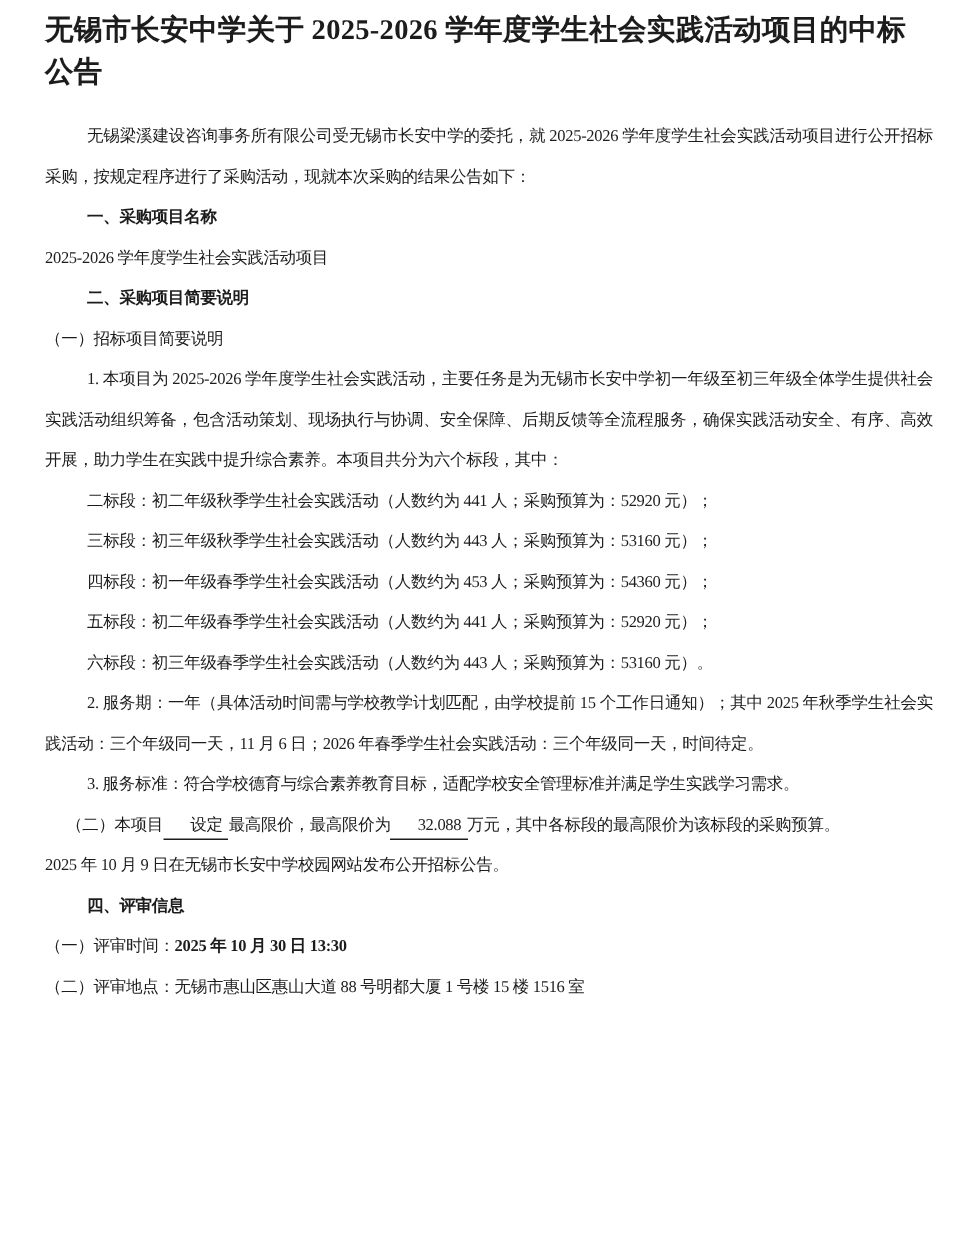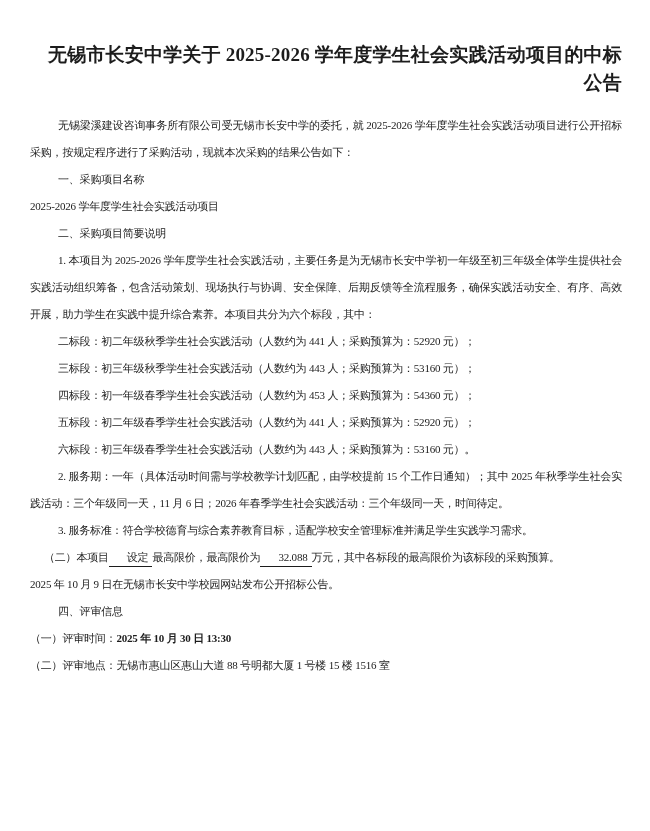--- a/index.html
+++ b/index.html
@@ -13,36 +13,35 @@
     width: 650px;
     height: 831px;
     padding: 7px 28px 0 30px;
     background: #ffffff;
     color: #1c1c1c;
     font-family: "Liberation Serif", "DejaVu Serif", serif;
   }
   .title {
     font-size: 19px;
     font-weight: bold;
-    text-align: right;
+    text-align: left;
     line-height: 28px;
     letter-spacing: 0.2px;
     margin-bottom: 15px;
-    margin-top: 34px;
   }
   .para {
     font-size: 11px;
     line-height: 27px;
     text-align: justify;
     letter-spacing: -0.2px;
     word-break: break-all;
   }
   .indent2 { text-indent: 28px; }
   .indent1 { text-indent: 14px; }
-  .heading { font-weight: normal; }
+  .heading { font-weight: bold; }
   .bold { font-weight: bold; }
   .u {
     display: inline-block;
     font-weight: normal;
     line-height: 17px;
     padding: 0 4px;
     border-bottom: 1.4px solid #1c1c1c;
   }
 </style>
 </head>
@@ -51,20 +50,21 @@
 <div class="page">
 
   <h1 class="title">无锡市长安中学关于 2025-2026 学年度学生社会实践活动项目的中标公告</h1>
 
   <p class="para indent2">无锡梁溪建设咨询事务所有限公司受无锡市长安中学的委托，就 2025-2026 学年度学生社会实践活动项目进行公开招标采购，按规定程序进行了采购活动，现就本次采购的结果公告如下：</p>
 
   <p class="para heading indent2">一、采购项目名称</p>
   <p class="para">2025-2026 学年度学生社会实践活动项目</p>
 
   <p class="para heading indent2">二、采购项目简要说明</p>
+  <p class="para">（一）招标项目简要说明</p>
 
   <p class="para indent2">1. 本项目为 2025-2026 学年度学生社会实践活动，主要任务是为无锡市长安中学初一年级至初三年级全体学生提供社会实践活动组织筹备，包含活动策划、现场执行与协调、安全保障、后期反馈等全流程服务，确保实践活动安全、有序、高效开展，助力学生在实践中提升综合素养。本项目共分为六个标段，其中：</p>
 
   <p class="para indent2">二标段：初二年级秋季学生社会实践活动（人数约为 441 人；采购预算为：52920 元）；</p>
   <p class="para indent2">三标段：初三年级秋季学生社会实践活动（人数约为 443 人；采购预算为：53160 元）；</p>
   <p class="para indent2">四标段：初一年级春季学生社会实践活动（人数约为 453 人；采购预算为：54360 元）；</p>
   <p class="para indent2">五标段：初二年级春季学生社会实践活动（人数约为 441 人；采购预算为：52920 元）；</p>
   <p class="para indent2">六标段：初三年级春季学生社会实践活动（人数约为 443 人；采购预算为：53160 元）。</p>
 
   <p class="para indent2">2. 服务期：一年（具体活动时间需与学校教学计划匹配，由学校提前 15 个工作日通知）；其中 2025 年秋季学生社会实践活动：三个年级同一天，11 月 6 日；2026 年春季学生社会实践活动：三个年级同一天，时间待定。</p>

